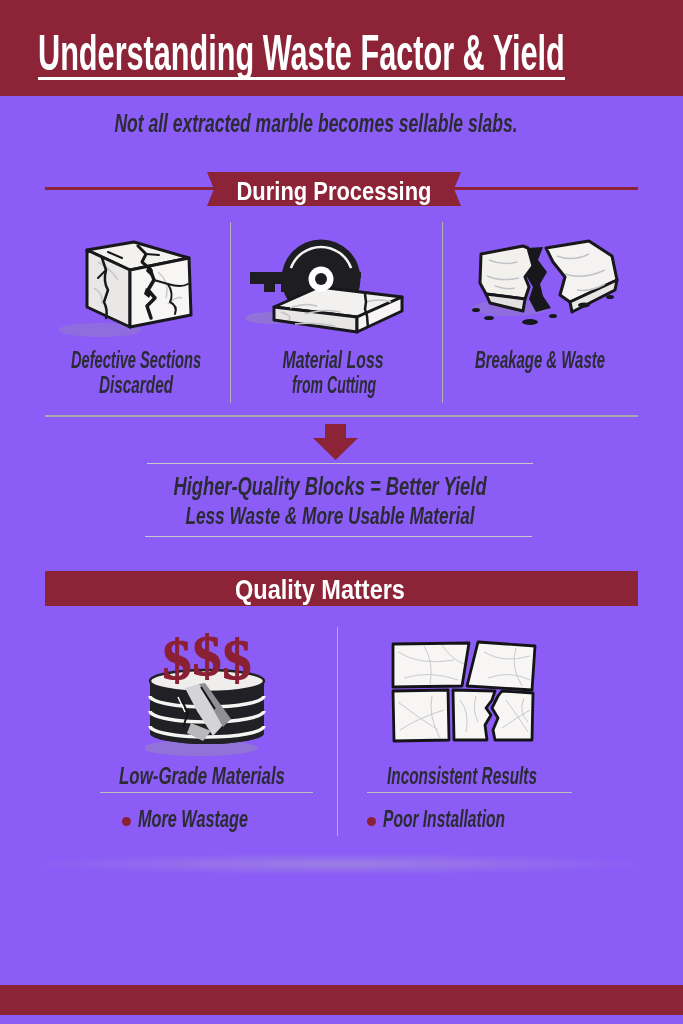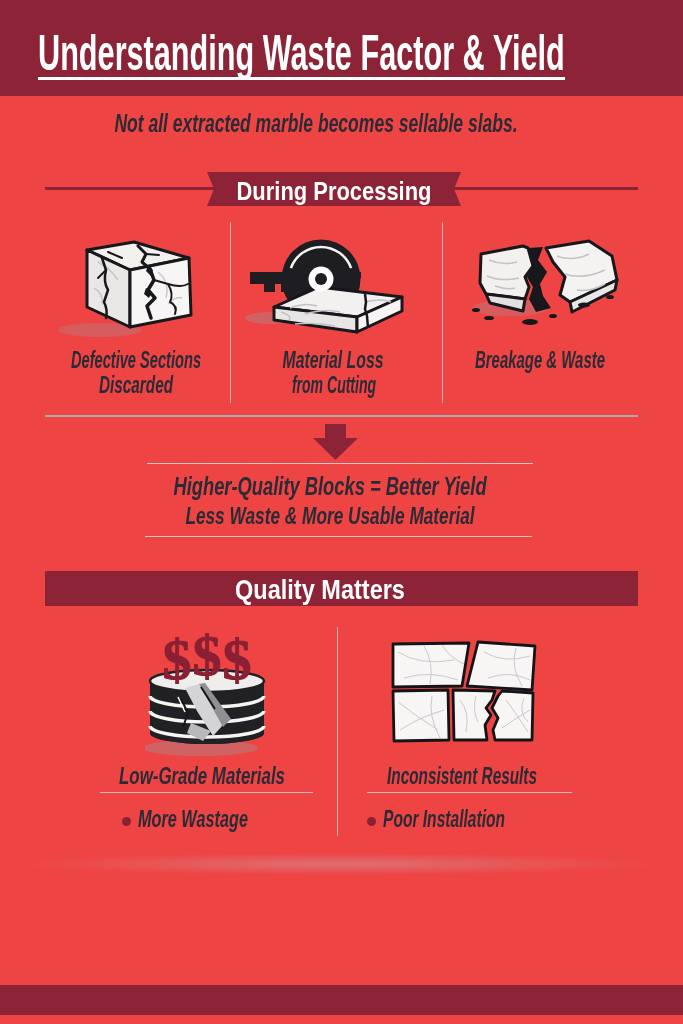--- a/index.html
+++ b/index.html
@@ -1,19 +1,19 @@
 <!DOCTYPE html>
 <html><head>
 <meta charset="utf-8">
 <style>
   html,body{margin:0;padding:0;}
   body{width:683px;height:1024px;overflow:hidden;background:#fbfaf8;
        font-family:"Liberation Sans", sans-serif;}
   .abs{position:absolute;}
-  #page{position:relative;width:683px;height:1024px;background:#ef4444;}
+  #page{position:relative;width:683px;height:1024px;background:#8b5cf6;}
   .maroon{background:#8c2337;}
   .ctext{color:#2b2b35;white-space:nowrap;line-height:1;}
 </style>
 </head>
 <body>
 <div id="page">
 
   <div class="abs maroon" style="left:0;top:0;width:683px;height:96px;"></div>
   <div class="abs" style="left:38px;top:27.5px;color:#fff;font-size:50px;font-weight:bold;
        white-space:nowrap;line-height:1;transform:scaleX(0.613);transform-origin:0 0;">Understanding Waste Factor &amp; Yield</div>

